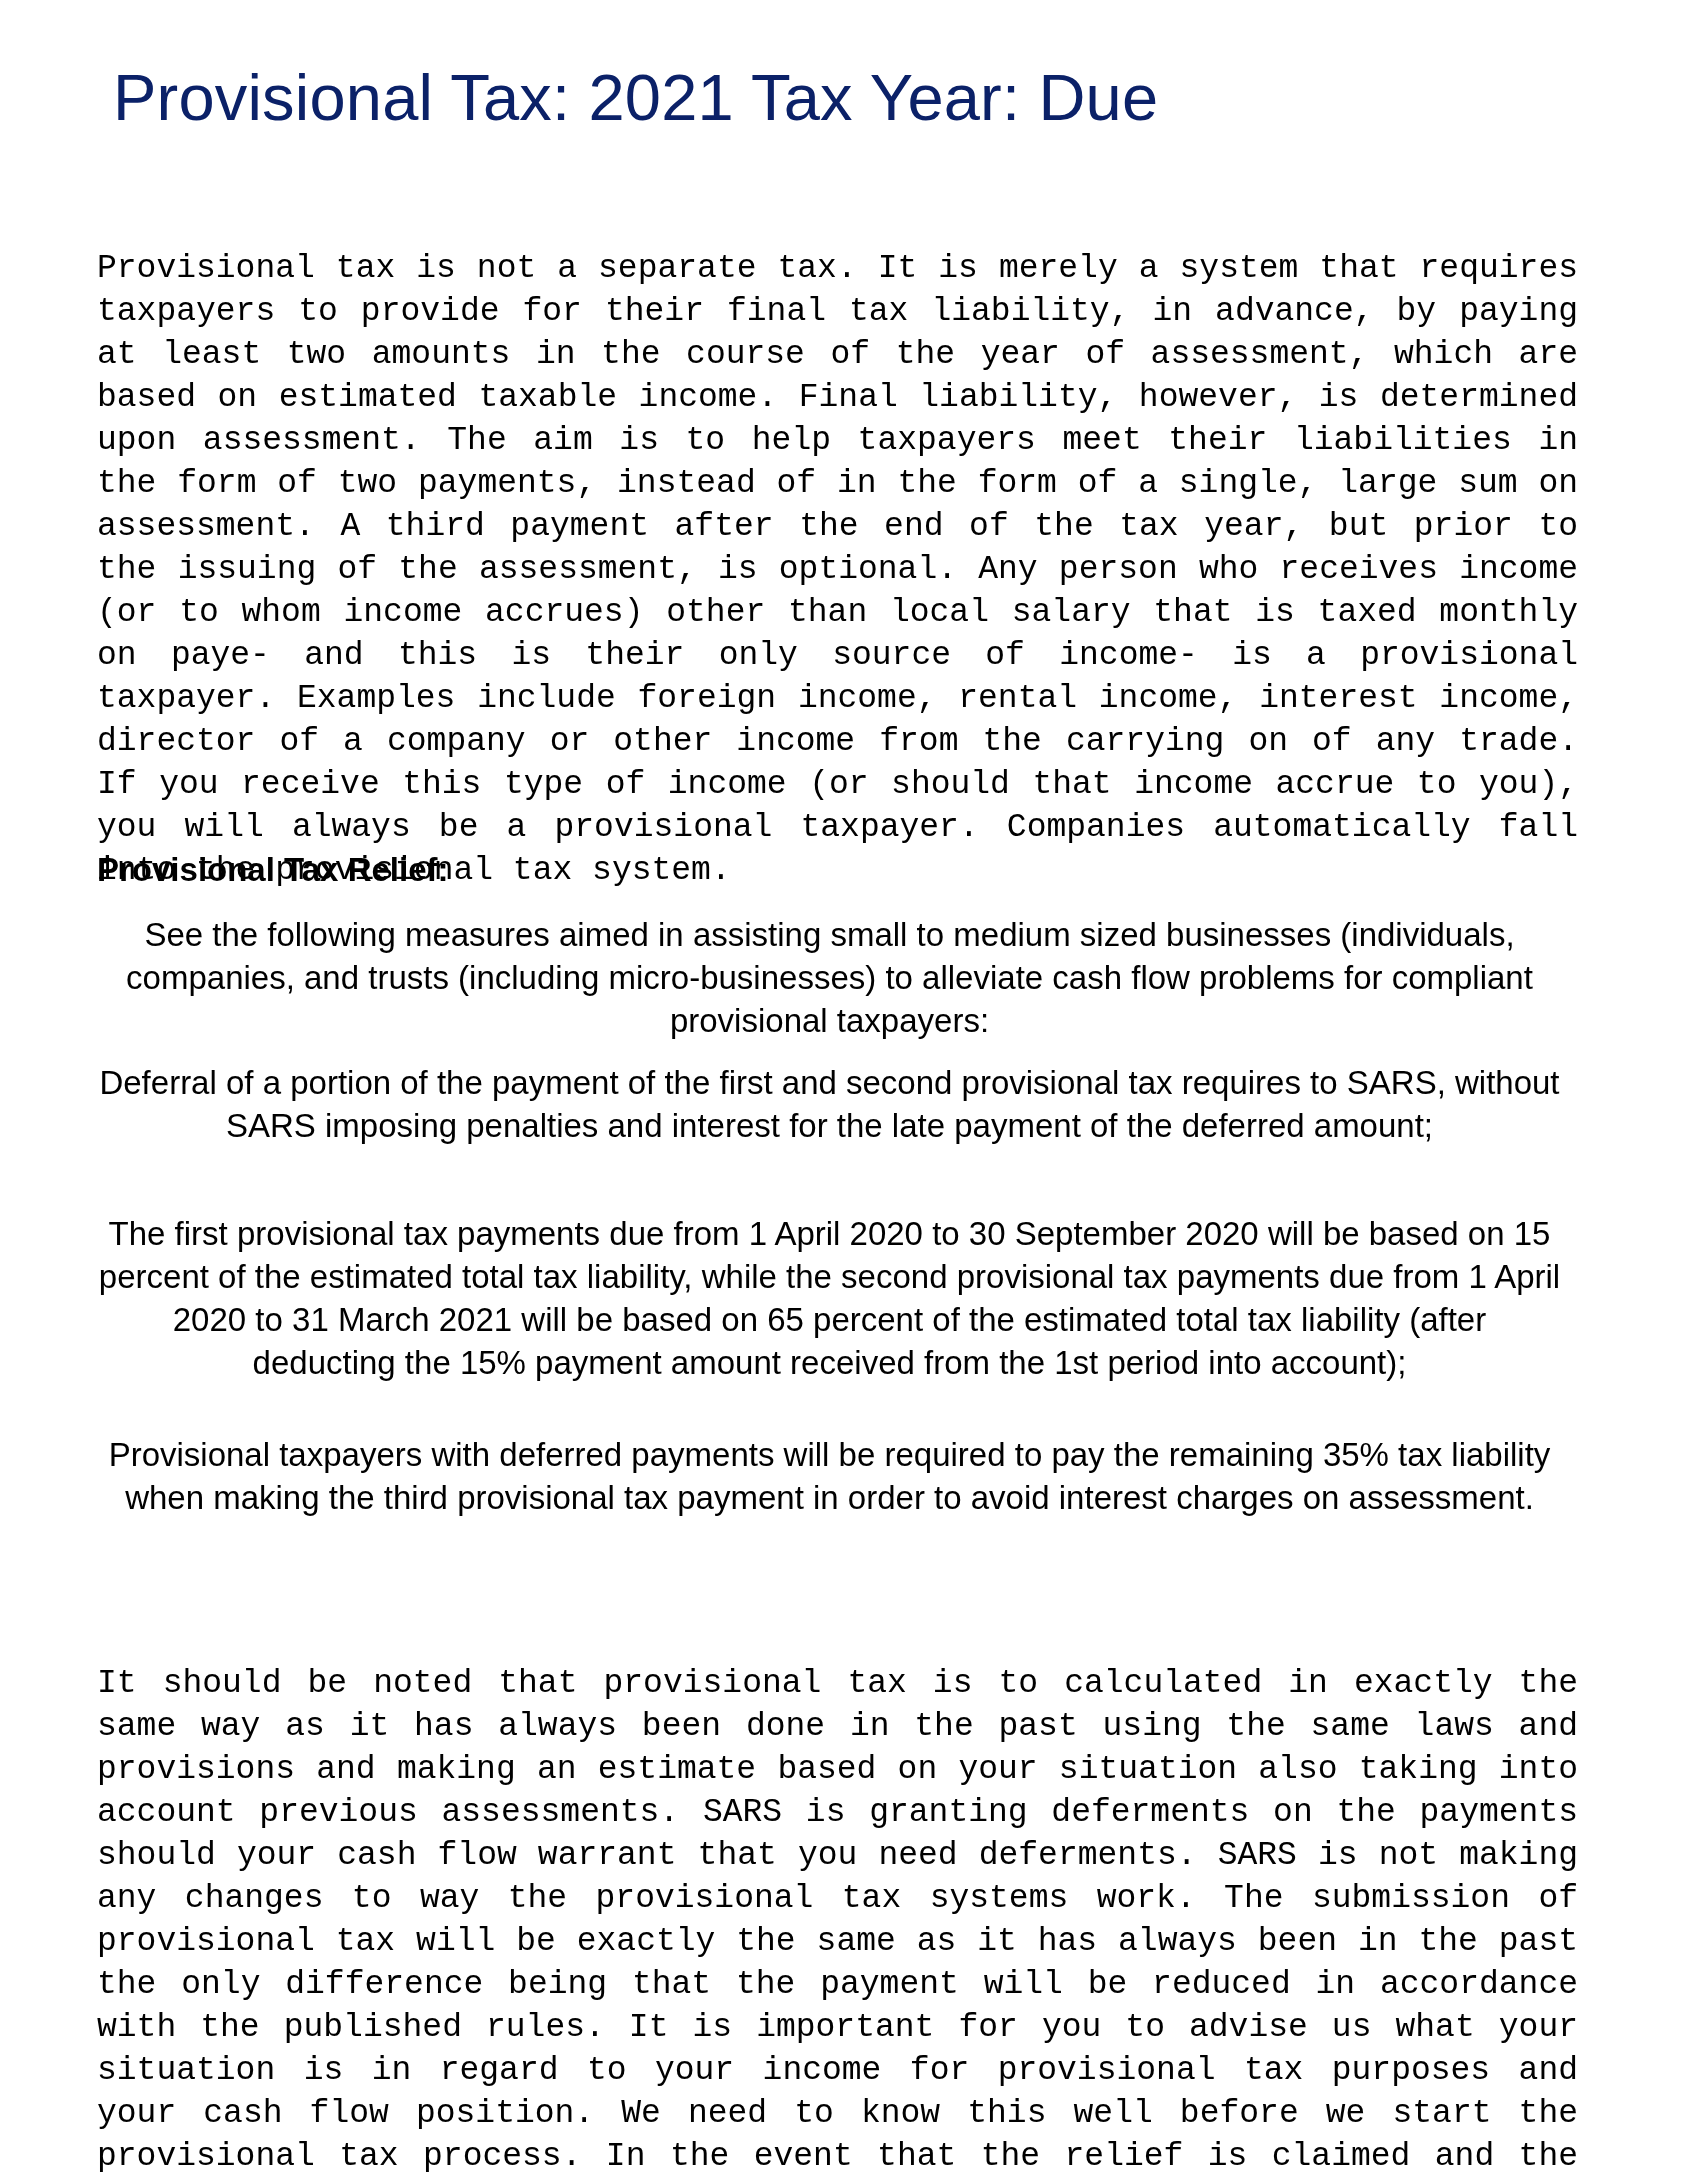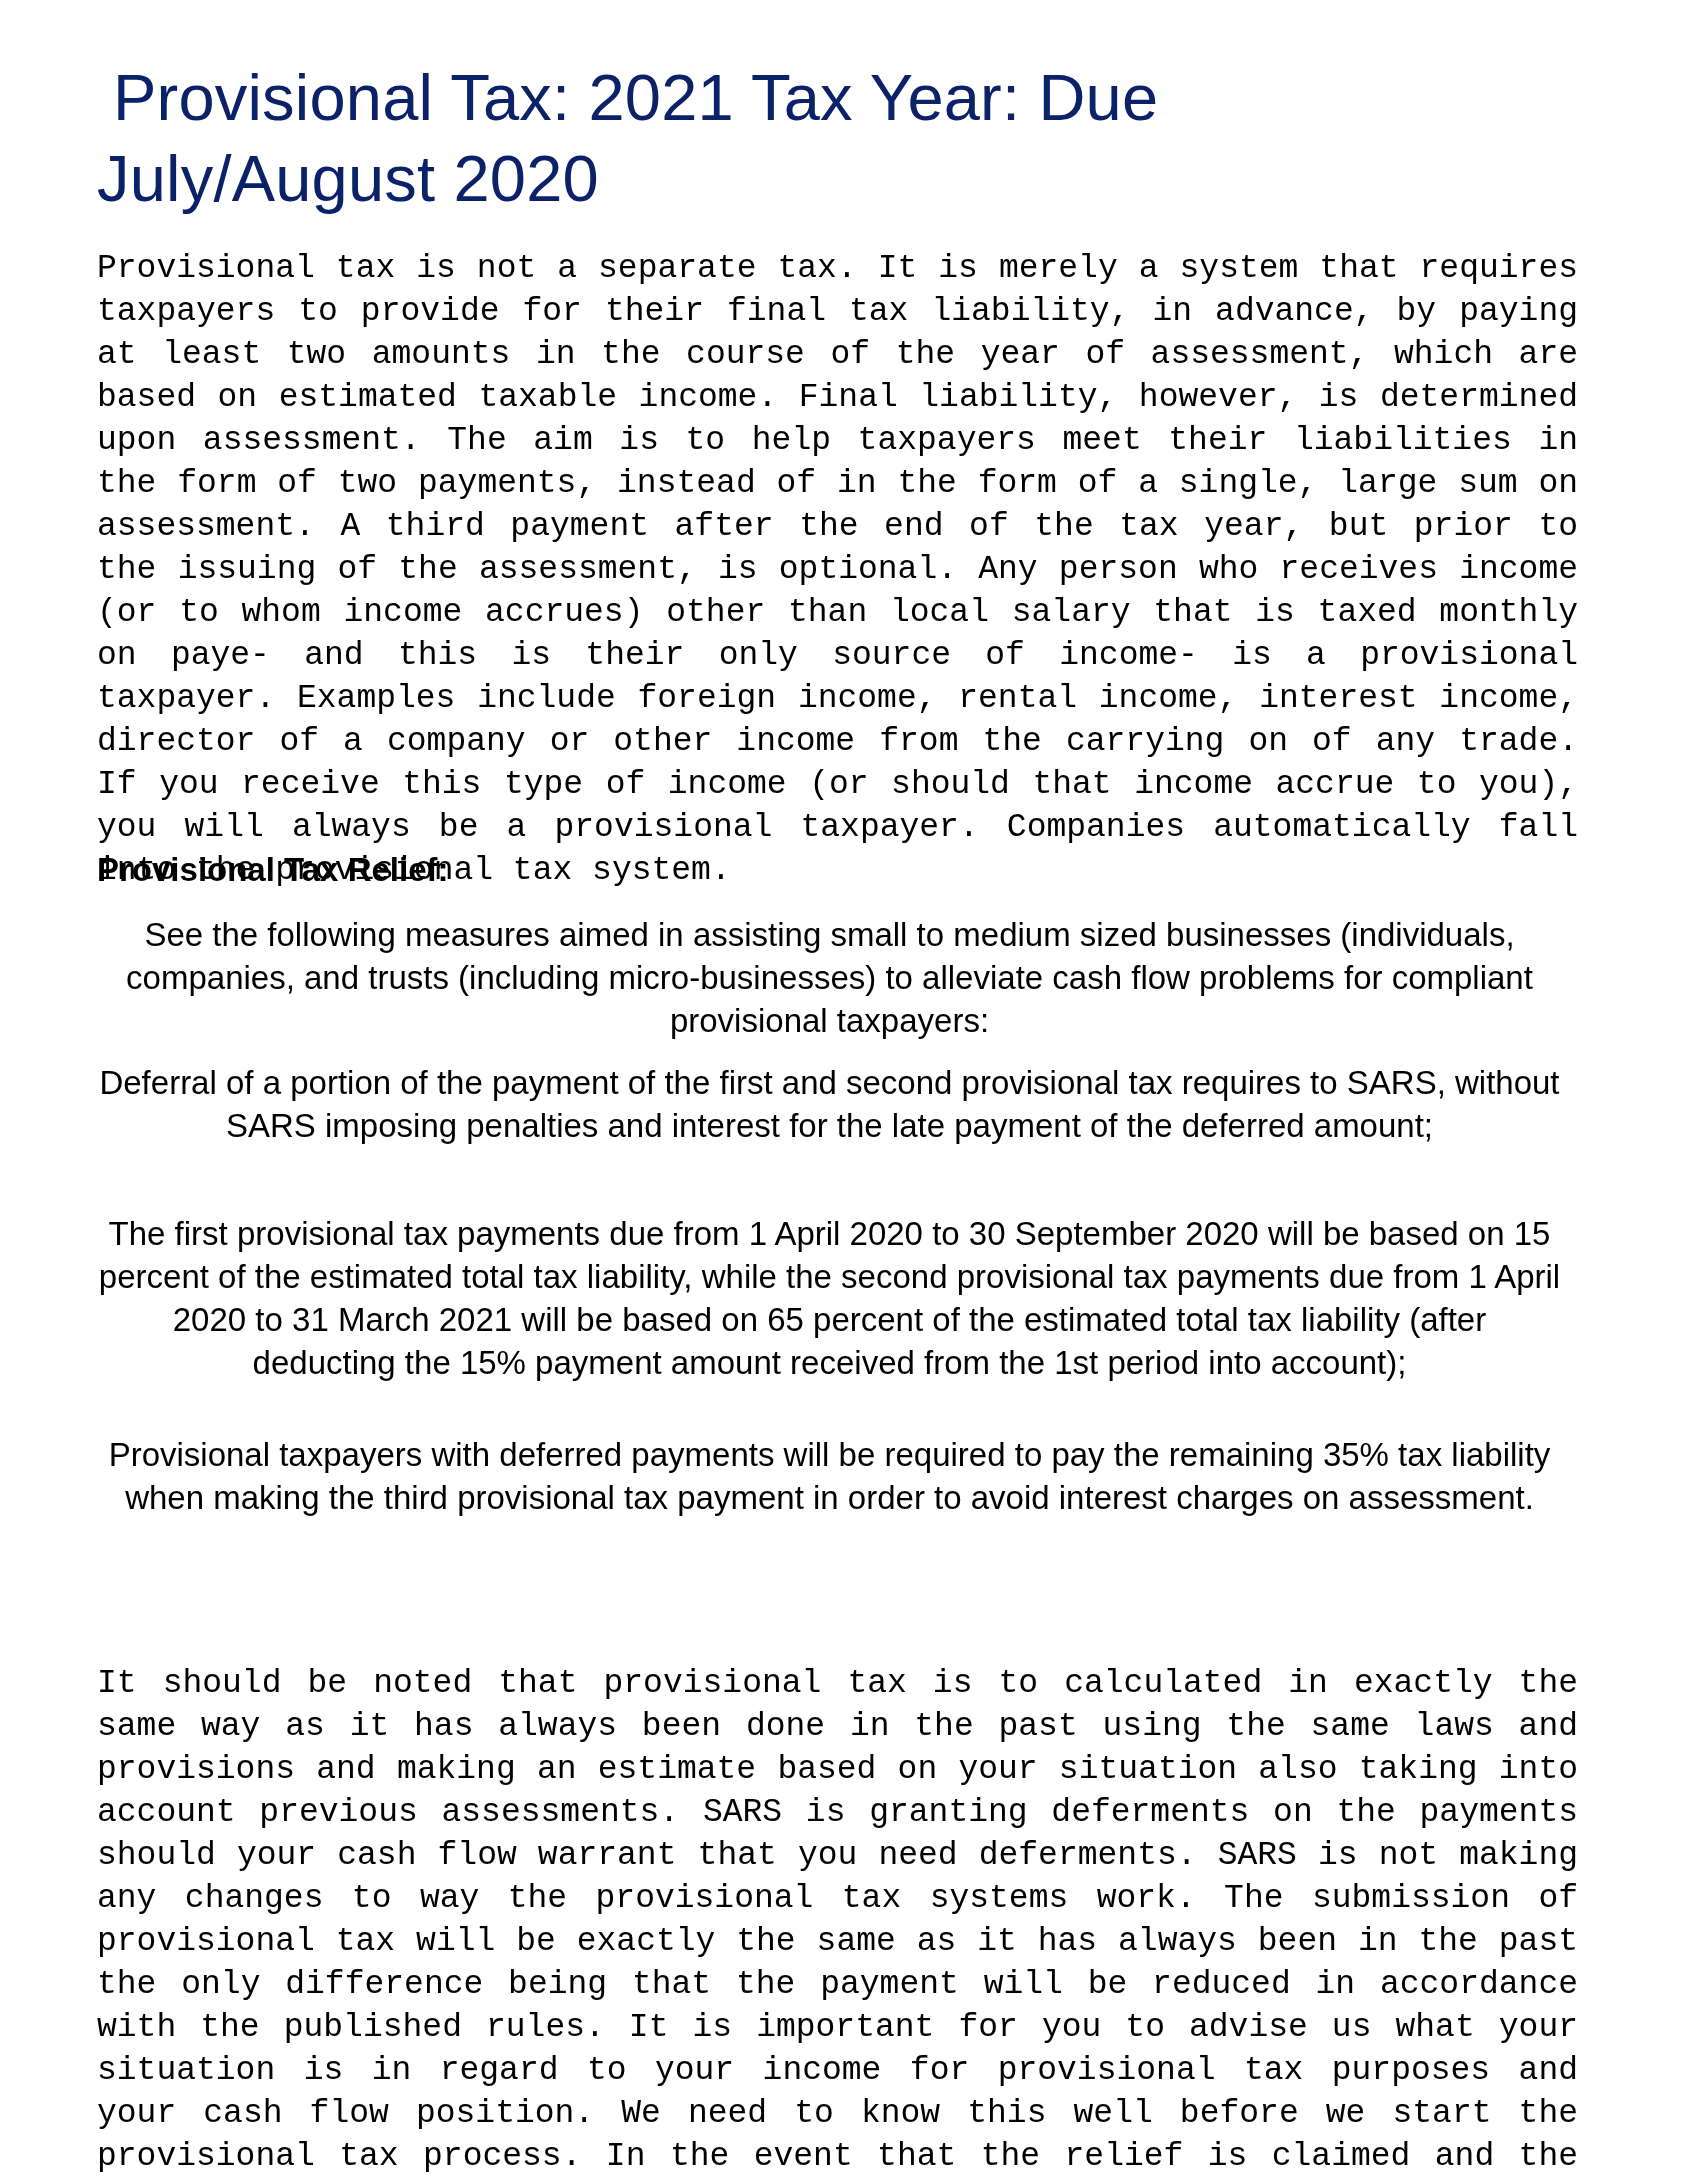--- a/index.html
+++ b/index.html
@@ -62,21 +62,20 @@
       color: #000000;
     }
   </style>
 </head>
 <body>
 
 <div class="page">
 
   <h1 class="title">
     <span class="line line-1">Provisional Tax: 2021 Tax Year: Due</span>
-    <span class="line line-2">July/August 2020</span>
   </h1>
 
   <p class="block justify" style="top:247px;">Provisional tax is not a separate tax. It is merely a system that requires taxpayers to provide for their final tax liability, in advance, by paying at least two amounts in the course of the year of assessment, which are based on estimated taxable income. Final liability, however, is determined upon assessment. The aim is to help taxpayers meet their liabilities in the form of two payments, instead of in the form of a single, large sum on assessment. A third payment after the end of the tax year, but prior to the issuing of the assessment, is optional. Any person who receives income (or to whom income accrues) other than local salary that is taxed monthly on paye- and this is their only source of income- is a provisional taxpayer. Examples include foreign income, rental income, interest income, director of a company or other income from the carrying on of any trade. If you receive this type of income (or should that income accrue to you), you will always be a provisional taxpayer. Companies automatically fall into the provisional tax system.</p>
 
   <h2 class="heading" style="top:848px;">Provisional Tax Relief:</h2>
 
   <p class="block left" style="top:913px; width:1465px;">See the following measures aimed in assisting small to medium sized businesses (individuals, companies, and trusts (including micro-businesses) to alleviate cash flow problems for compliant provisional taxpayers:</p>
 
   <p class="block left" style="top:1061px; width:1465px;">Deferral of a portion of the payment of the first and second provisional tax requires to SARS, without SARS imposing penalties and interest for the late payment of the deferred amount;</p>
 

